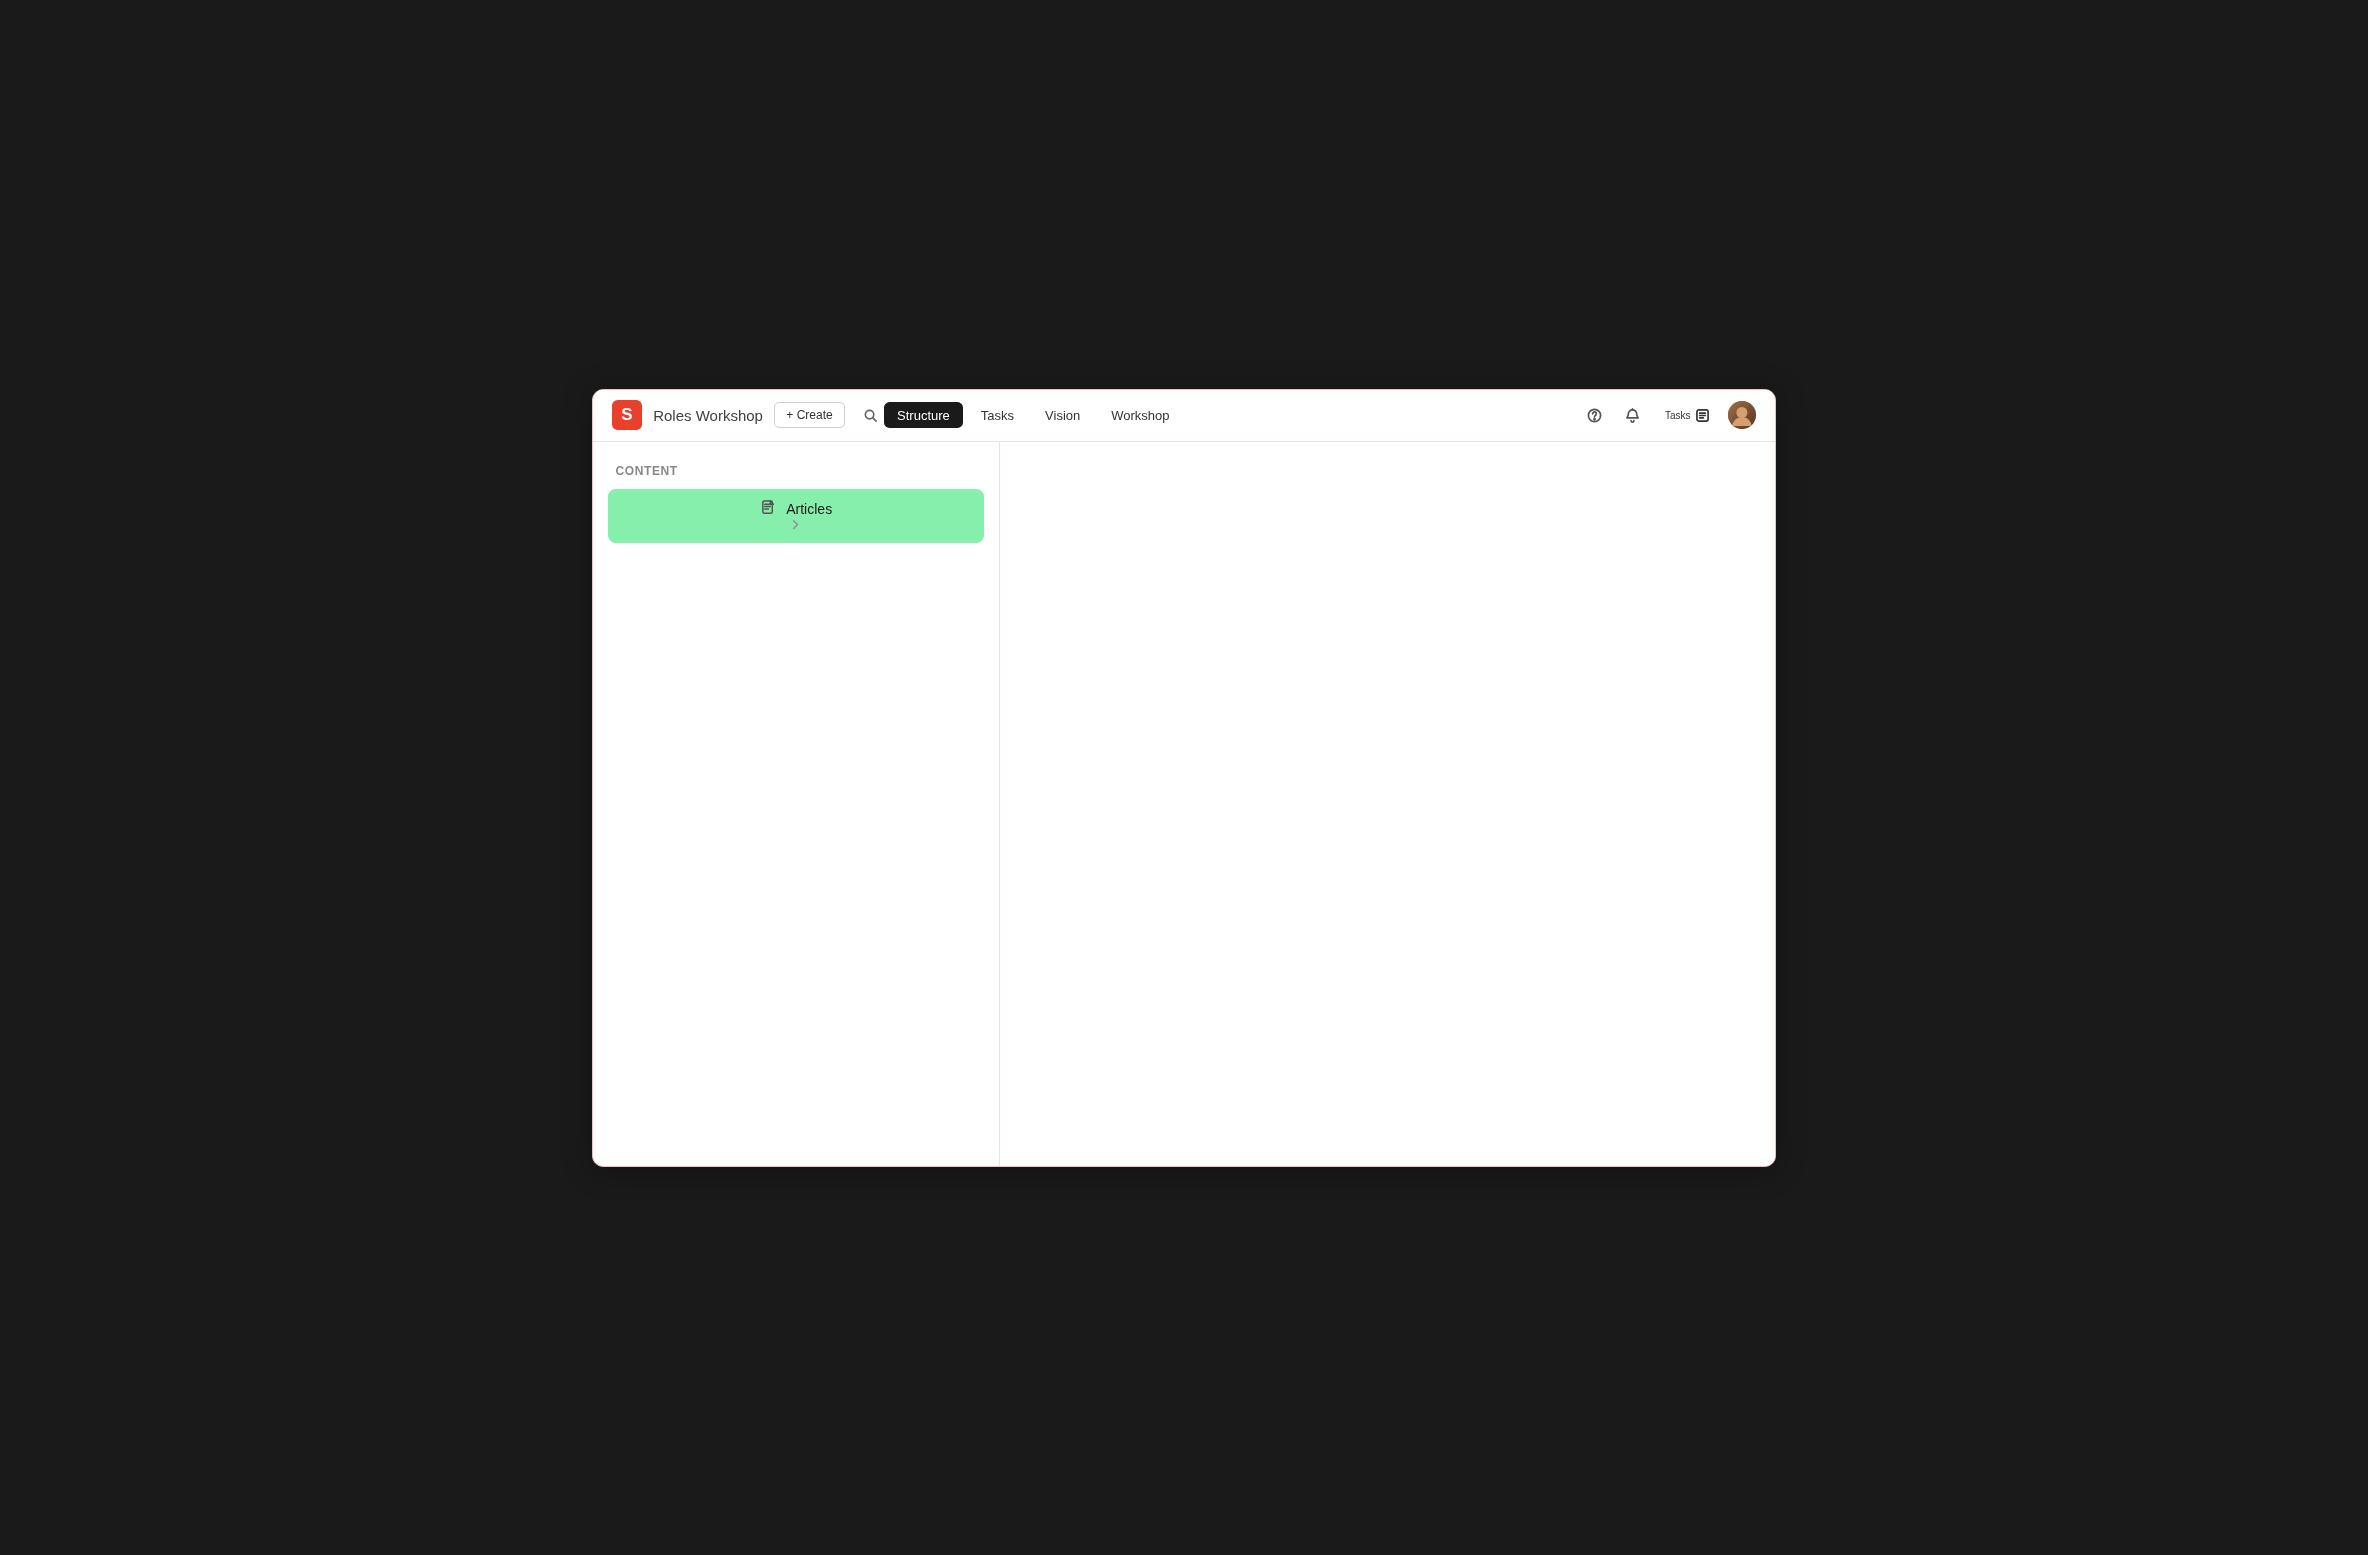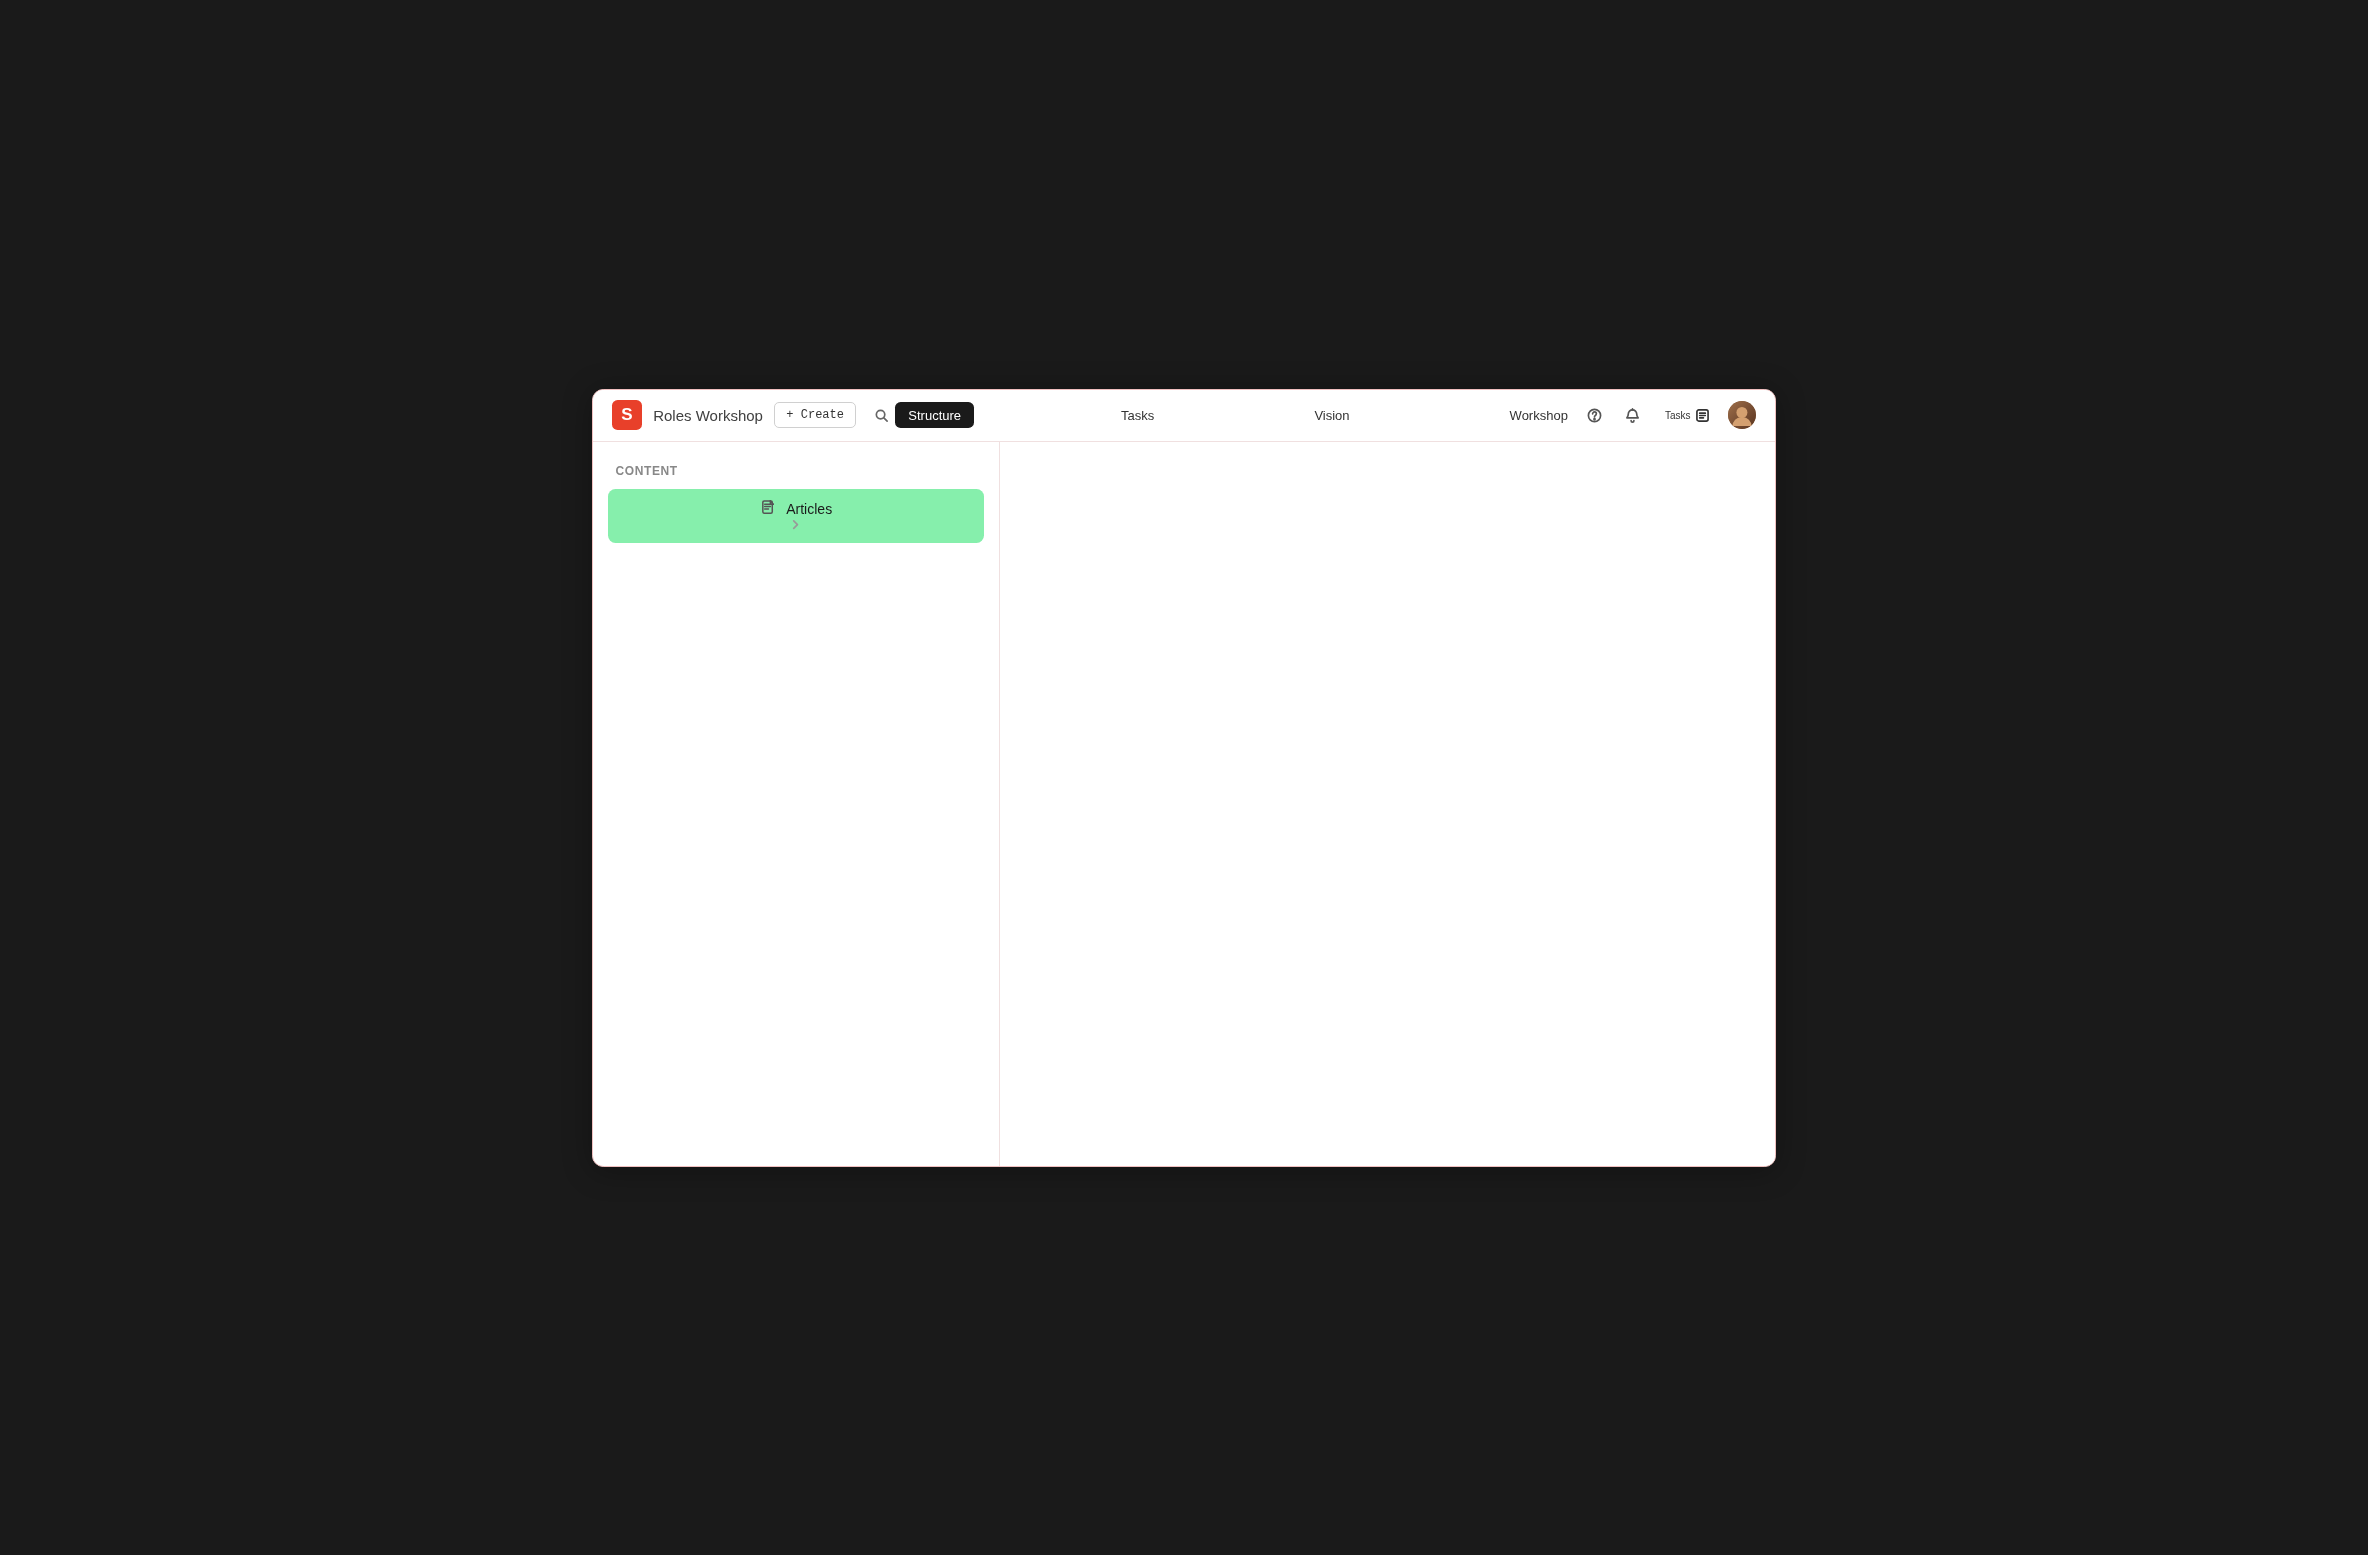--- a/index.html
+++ b/index.html
@@ -70,40 +70,39 @@
       display: flex;
       align-items: center;
       gap: 3.7px;
       padding: 4.7px 11.2px;
       border: 0.9px solid #d0d0d0;
       border-radius: 5px;
       background: #ffffff;
       cursor: pointer;
       font-size: 12px;
       color: #333;
-      font-family: Liberation Mono, monospace;
     }
 
     .search-icon-btn {
       width: 28px;
       height: 28px;
       display: flex;
       align-items: center;
       justify-content: center;
       cursor: pointer;
       color: #666;
       border-radius: 5.6px;
     }
 
     .navbar-center {
       flex: 1;
       display: flex;
       align-items: center;
-      justify-content: space-between;
-      gap: 20px;
+      justify-content: flex-start;
+      gap: 5px;
     }
 
     .nav-tab {
       padding: 5.6px 13px;
       border-radius: 5.6px;
       font-size: 13px;
       cursor: pointer;
       color: #333;
       border: none;
       background: transparent;

